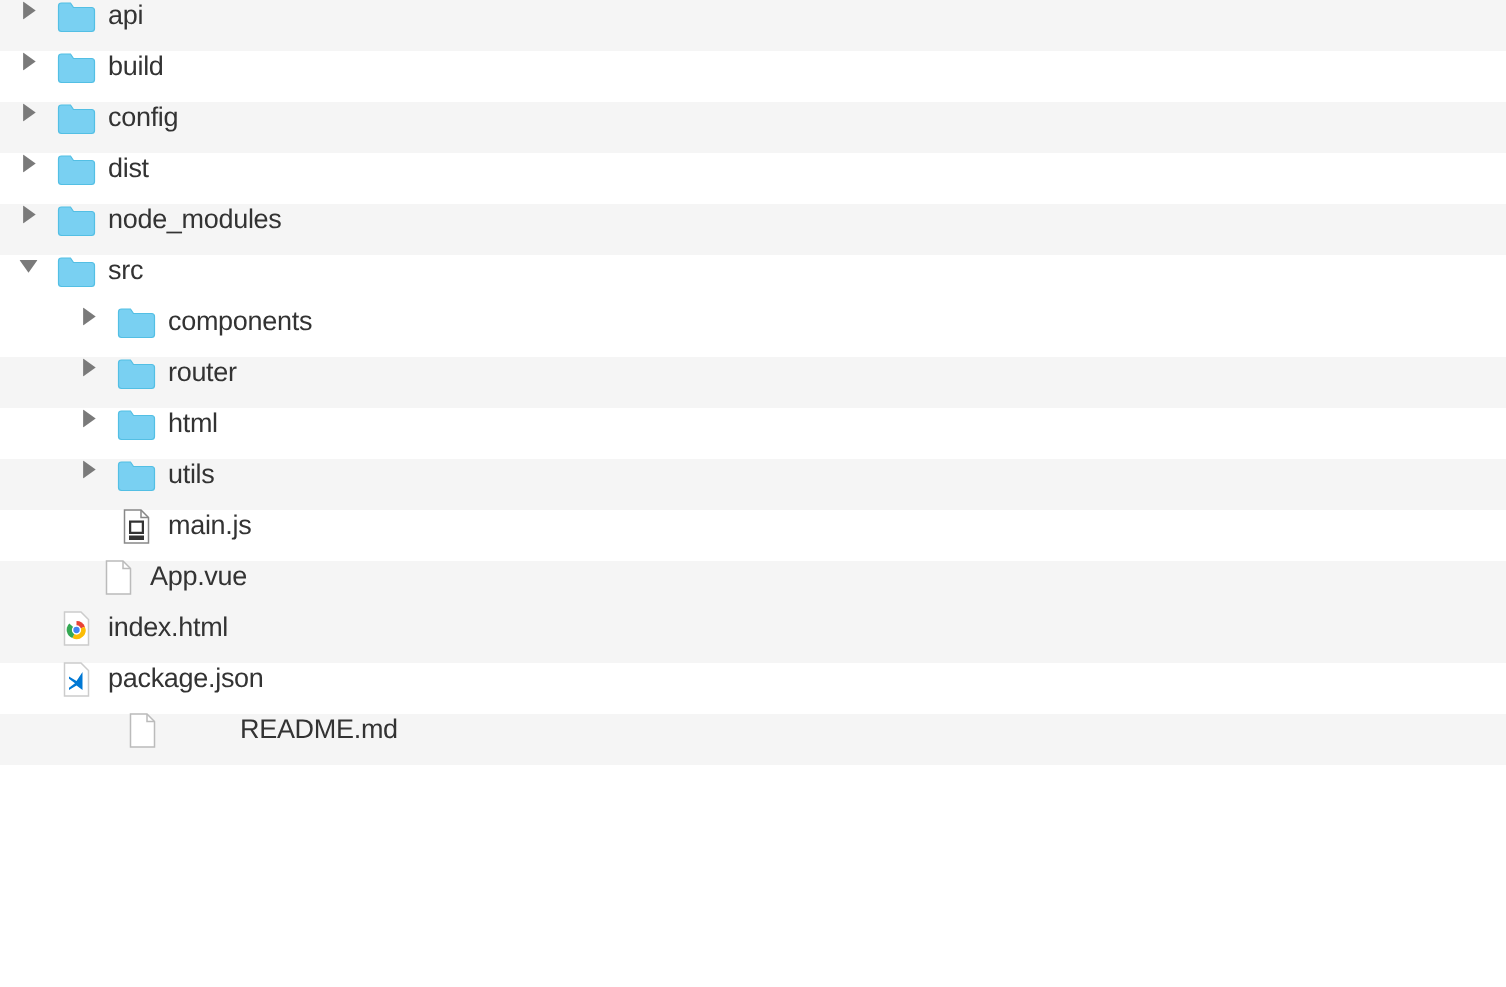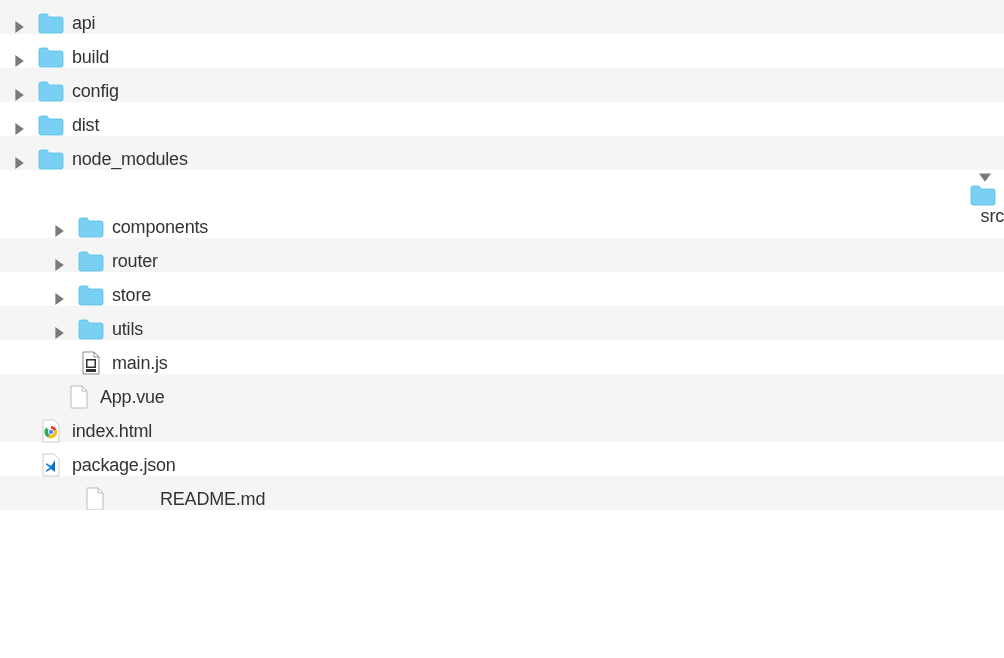--- a/index.html
+++ b/index.html
@@ -12,21 +12,21 @@
       font-size: 18px;
       color: #333;
       background: #fff;
       width: 1004px;
     }
     .tree {
       list-style: none;
     }
     .tree-row {
       display: flex;
-      align-items: flex-end;
+      align-items: flex-start;
       height: 34px;
       padding-left: 12px;
       cursor: default;
     }
     .tree-row.alt {
       background: #f5f5f5;
     }
     .disclosure {
       width: 14px;
       height: 14px;
@@ -130,21 +130,21 @@
           <polygon points="2,0 9,5 2,10" fill="#7a7a7a"></polygon>
         </svg>
       </span>
       <span class="icon folder-icon">
         <svg viewBox="0 0 26 22">
     <path d="M1 5 L1 19 Q1 21 3 21 L23 21 Q25 21 25 19 L25 7 Q25 5 23 5 L11 5 L9 2 L3 2 Q1 2 1 4 Z" fill="#79d0f2" stroke="#53bfe4" stroke-width="0.8"></path>
   </svg>
       </span>
       <span class="label">node_modules</span>
     </li>
-    <li class="tree-row" style="padding-left: 12px; flex-direction: column;">
+    <li class="tree-row" style="padding-left: 12px;">
       <span class="disclosure">
         <svg viewBox="0 0 10 10">
           <polygon points="0,2 10,2 5,9" fill="#7a7a7a"></polygon>
         </svg>
       </span>
       <span class="icon folder-icon">
         <svg viewBox="0 0 26 22">
     <path d="M1 5 L1 19 Q1 21 3 21 L23 21 Q25 21 25 19 L25 7 Q25 5 23 5 L11 5 L9 2 L3 2 Q1 2 1 4 Z" fill="#79d0f2" stroke="#53bfe4" stroke-width="0.8"></path>
   </svg>
       </span>
@@ -180,21 +180,21 @@
       <span class="disclosure">
         <svg viewBox="0 0 10 10">
           <polygon points="2,0 9,5 2,10" fill="#7a7a7a"></polygon>
         </svg>
       </span>
       <span class="icon folder-icon">
         <svg viewBox="0 0 26 22">
     <path d="M1 5 L1 19 Q1 21 3 21 L23 21 Q25 21 25 19 L25 7 Q25 5 23 5 L11 5 L9 2 L3 2 Q1 2 1 4 Z" fill="#79d0f2" stroke="#53bfe4" stroke-width="0.8"></path>
   </svg>
       </span>
-      <span class="label">store</span>
+      <span class="label">html</span>
     </li>
     <li class="tree-row alt" style="padding-left: 52px;">
       <span class="disclosure">
         <svg viewBox="0 0 10 10">
           <polygon points="2,0 9,5 2,10" fill="#7a7a7a"></polygon>
         </svg>
       </span>
       <span class="icon folder-icon">
         <svg viewBox="0 0 26 22">
     <path d="M1 5 L1 19 Q1 21 3 21 L23 21 Q25 21 25 19 L25 7 Q25 5 23 5 L11 5 L9 2 L3 2 Q1 2 1 4 Z" fill="#79d0f2" stroke="#53bfe4" stroke-width="0.8"></path>

